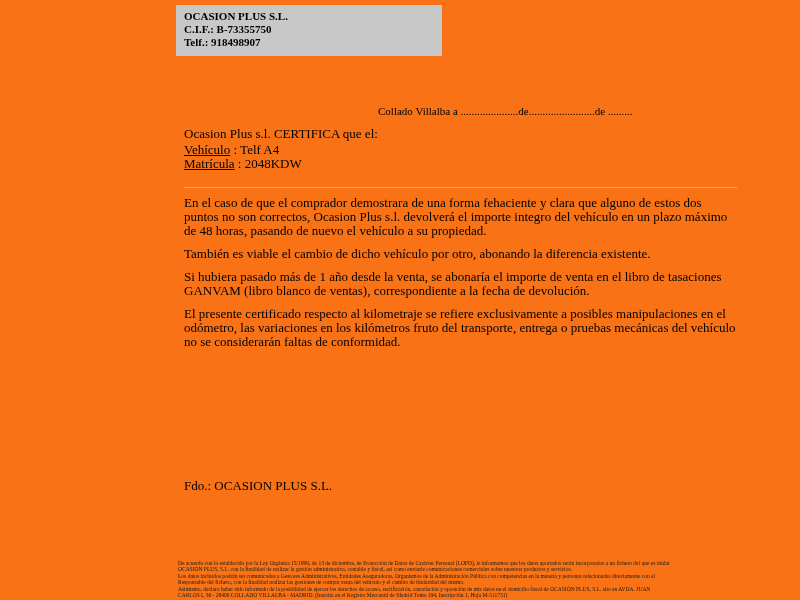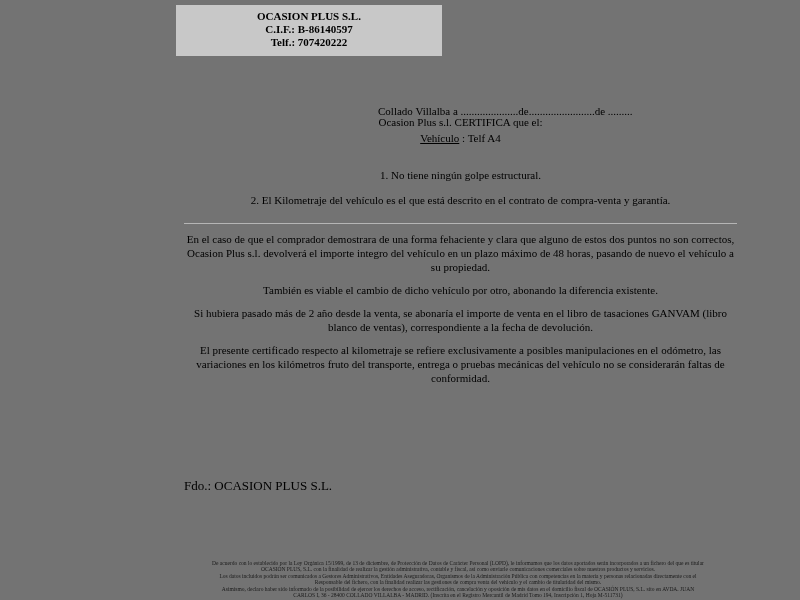--- a/index.html
+++ b/index.html
@@ -4,25 +4,24 @@
 <style>
   html, body {
     margin: 0;
     padding: 0;
     background: #ffffff;
   }
   .page {
     position: relative;
     width: 800px;
     height: 600px;
-    background: #737373;
+    background: #f97316;
     font-family: "Liberation Serif", serif;
     color: #000000;
     overflow: hidden;
-    text-align: center;
   }
   .header-box {
     position: absolute;
     left: 176px;
     top: 5px;
     width: 250px;
     background: #c8c8c8;
     padding: 5px 8px 7px 8px;
     font-size: 11px;
     font-weight: bold;
@@ -33,23 +32,23 @@
     position: absolute;
     top: 91px;
     left: 378px;
     font-size: 11px;
     white-space: nowrap;
     margin-top: 14px;
   }
   .content {
     position: absolute;
     left: 184px;
-    top: 115px;
+    top: 127px;
     width: 553px;
-    font-size: 11px;
+    font-size: 13px;
     line-height: 14px;
   }
   .cert-line { margin: 0 0 2px 0; }
   .kv-line { margin: 0; }
   .kv-label { text-decoration: underline; margin-top: 44px; }
   .points { margin-top: 23px; }
   .point { margin: 0 0 11px 0; }
   .divider {
     border-top: 1px solid #b5b5b5;
     margin: 16px 0 8px 0;
@@ -72,45 +71,45 @@
     color: #1a1a1a;
   }
 </style>
 </head>
 <body>
 
 <div class="page">
 
   <div class="header-box">
     <div>OCASION PLUS S.L.</div>
-    <div>C.I.F.: B-86140597</div>
-    <div>Telf.: 707420222</div>
+    <div>C.I.F.: B-73355750</div>
+    <div>Telf.: 918498907</div>
   </div>
 
   <div class="date-line">Collado Villalba a .....................de........................de .........</div>
 
   <div class="content">
     <div class="cert-line">Ocasion Plus s.l. CERTIFICA que el:</div>
 
     <div class="kv-line">
       <span class="kv-label">Vehículo</span>
       <span>: Telf A4</span>
     </div>
 
+    <div class="kv-line">
+      <span class="kv-label">Matrícula</span>
+      <span>: 2048KDW</span>
+    </div>
 
-    <div class="points">
-      <div class="point">1. No tiene ningún golpe estructural.</div>
-      <div class="point">2. El Kilometraje del vehículo es el que está descrito en el contrato de compra-venta y garantía.</div>
-    </div>
 
     <div class="divider"></div>
 
     <div class="para">En el caso de que el comprador demostrara de una forma fehaciente y clara que alguno de estos dos puntos no son correctos, Ocasion Plus s.l. devolverá el importe integro del vehículo en un plazo máximo de 48 horas, pasando de nuevo el vehículo a su propiedad.</div>
     <div class="para">También es viable el cambio de dicho vehículo por otro, abonando la diferencia existente.</div>
-    <div class="para">Si hubiera pasado más de 2 año desde la venta, se abonaría el importe de venta en el libro de tasaciones GANVAM (libro blanco de ventas), correspondiente a la fecha de devolución.</div>
+    <div class="para">Si hubiera pasado más de 1 año desde la venta, se abonaría el importe de venta en el libro de tasaciones GANVAM (libro blanco de ventas), correspondiente a la fecha de devolución.</div>
     <div class="para">El presente certificado respecto al kilometraje se refiere exclusivamente a posibles manipulaciones en el odómetro, las variaciones en los kilómetros fruto del transporte, entrega o pruebas mecánicas del vehículo no se considerarán faltas de conformidad.</div>
   </div>
 
   <div class="signature">Fdo.: OCASION PLUS S.L.</div>
 
   <div class="legal">
     <div>De acuerdo con lo establecido por la Ley Orgánica 15/1999, de 13 de diciembre, de Protección de Datos de Carácter Personal (LOPD), le informamos que los datos aportados serán incorporados a un fichero del que es titular</div>
     <div>OCASIÓN PLUS, S.L. con la finalidad de realizar la gestión administrativa, contable y fiscal, así como enviarle comunicaciones comerciales sobre nuestros productos y servicios.</div>
     <div>Los datos incluidos podrán ser comunicados a Gestores Administrativos, Entidades Aseguradoras, Organismos de la Administración Pública con competencias en la materia y personas relacionadas directamente con el</div>
     <div>Responsable del fichero, con la finalidad realizar las gestiones de compra venta del vehículo y el cambio de titularidad del mismo.</div>

